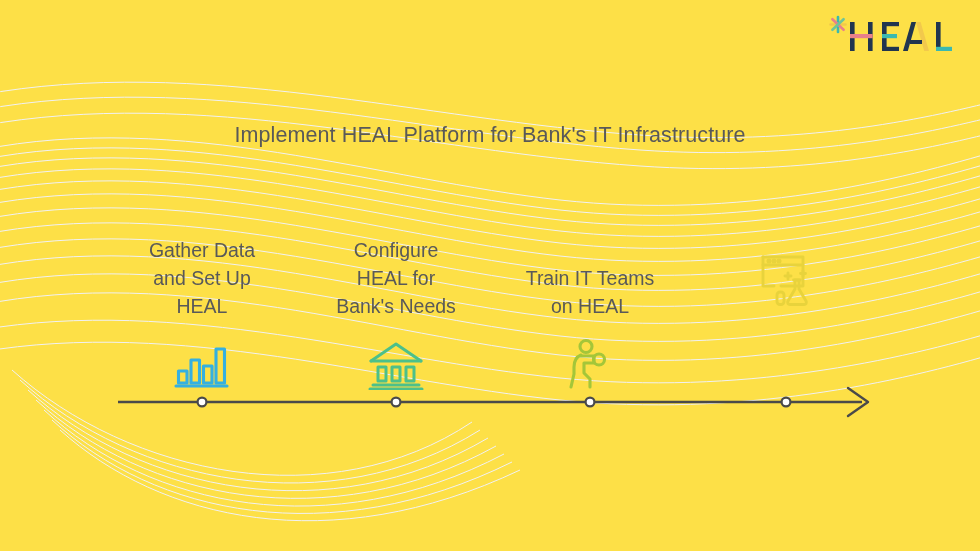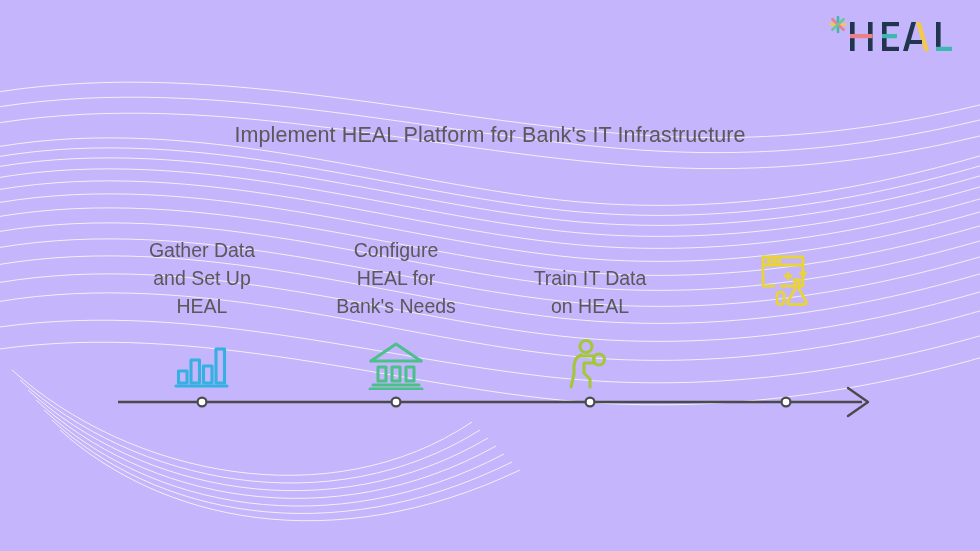--- a/index.html
+++ b/index.html
@@ -11,21 +11,21 @@
     height: 551px;
     overflow: hidden;
     background: #ffffff;
     font-family: "Liberation Sans", sans-serif;
     position: relative;
   }
 
   #slide {
     position: absolute;
     inset: 0;
-    background: #c4b5fd;
+    background: #fde047;
     overflow: hidden;
   }
 
   
   #bg-waves {
     position: absolute;
     inset: 0;
     width: 980px;
     height: 551px;
     pointer-events: none;
@@ -203,21 +203,21 @@
             <rect x="25" y="27" width="8" height="14"></rect>
             <rect x="39" y="27" width="8" height="14"></rect>
             <line x1="6" y1="45" x2="52" y2="45"></line>
             <line x1="3" y1="49" x2="55" y2="49"></line>
           </g>
         </svg>
       </div>
     </div>
 
     <div class="milestone" style="left:490px; top:264px;">
-      <div class="milestone-label">Train IT Data
+      <div class="milestone-label">Train IT Teams
 on HEAL</div>
       <div class="milestone-icon">
         <svg width="52" height="52" viewBox="0 0 52 52">
           <g fill="none" stroke="#a4c639" stroke-width="3.1" stroke-linejoin="round" stroke-linecap="round">
             <circle cx="22" cy="8.5" r="6"></circle>
             <path d="M17,17 C 12,19 10,24 10,29 L 10,36 L 7,49"></path>
             <path d="M17,18 L 30,18 L 30,25 L 20,25 L 20,35 L 26,41 L 26,49"></path>
             <circle cx="35" cy="21.5" r="5.5"></circle>
           </g>
         </svg>

